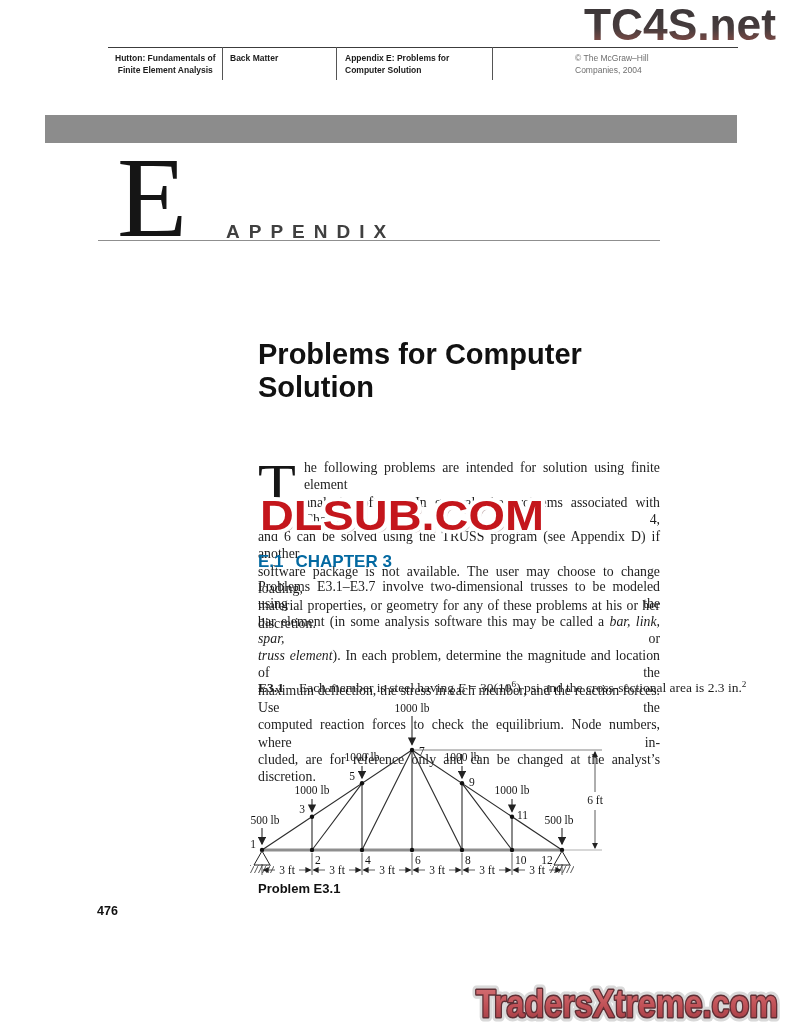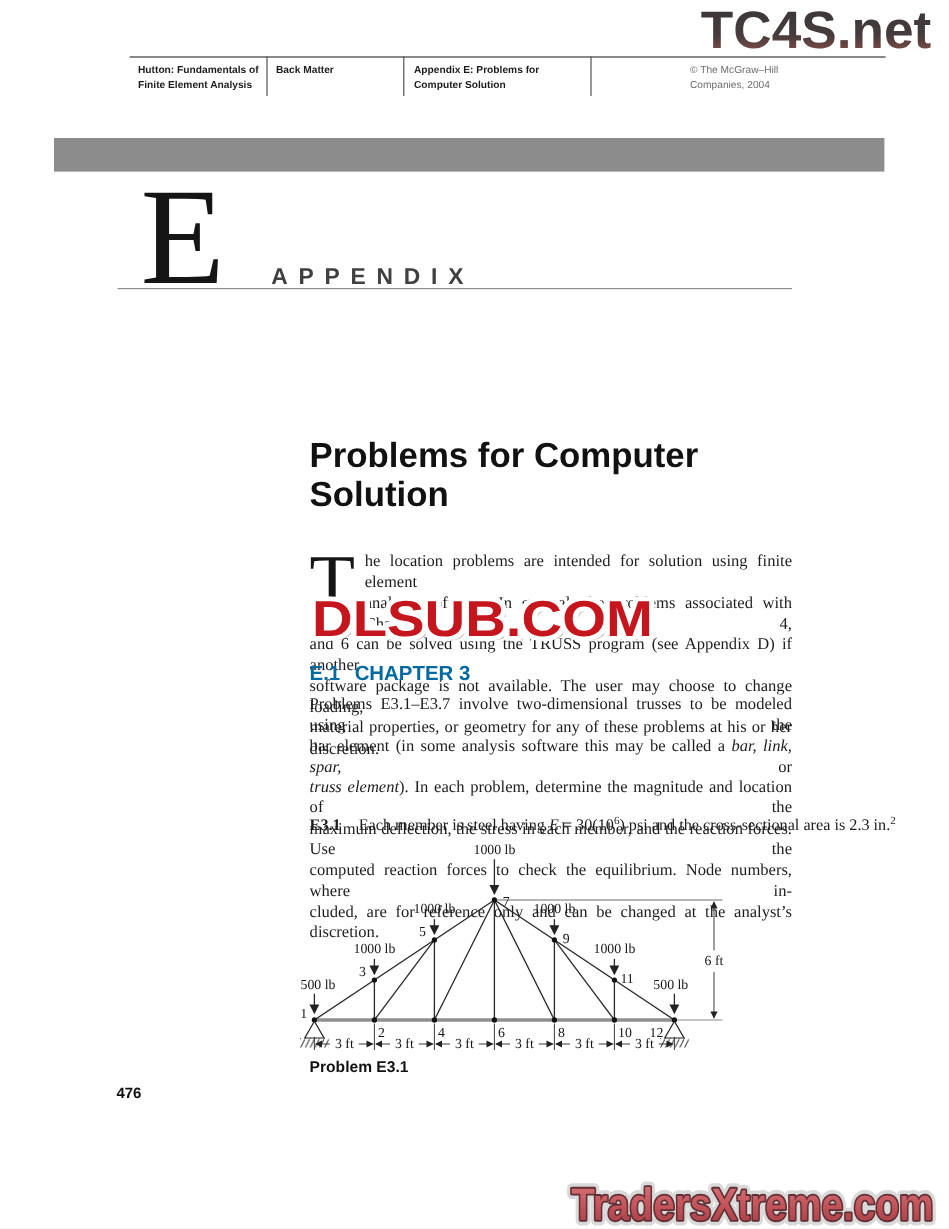--- a/index.html
+++ b/index.html
@@ -16,21 +16,21 @@
 
   .graybar{left:45px;top:115px;width:692px;height:28px;background:#8c8c8c;}
 
   
   .big-e{left:117px;top:156px;width:110px;height:86px;font-size:115px;line-height:84px;
          font-family:"Liberation Serif",serif;color:#151515;}
   .app-rule{left:98px;top:240px;width:562px;height:0;border-top:1.5px solid #8f8f8f;}
   .app-word{left:226px;top:221px;font-family:"Liberation Sans",sans-serif;font-size:19px;
             font-weight:bold;letter-spacing:9px;color:#404040;}
 
-  .title{left:258px;top:364px;width:420px;font-family:"Liberation Sans",sans-serif;
+  .title{left:258px;top:338px;width:420px;font-family:"Liberation Sans",sans-serif;
          font-size:29px;font-weight:bold;line-height:33px;color:#111;}
 
   
   .para{width:402px;font-size:13.8px;line-height:17.3px;text-align:justify;color:#1d1d1d;}
   .jline{text-align:justify;text-align-last:justify;}
   .dropcap{float:left;font-size:62px;line-height:50px;height:52px;padding:1px 8px 0 0;
            font-family:"Liberation Serif",serif;color:#151515;}
   .it{font-style:italic;}
   sup{font-size:0.68em;line-height:0;}
 
@@ -71,21 +71,21 @@
         <stop offset="100%" stop-color="#9a524a"></stop>
       </linearGradient>
     </defs>
     <text x="2" y="38" font-size="44" textLength="192" lengthAdjust="spacingAndGlyphs" fill="url(#tcg)">TC4S.net</text>
   </svg>
 
   <div class="abs hdr-topline"></div>
   <div class="abs hdr-sep" style="left:222px;"></div>
   <div class="abs hdr-sep" style="left:336px;"></div>
   <div class="abs hdr-sep" style="left:492px;"></div>
-  <div class="abs hdr-col" style="left:115px;">
+  <div class="abs hdr-col" style="left:115px;text-align:center;">
     <div>Hutton: Fundamentals of</div>
     <div>Finite Element Analysis</div>
   </div>
   <div class="abs hdr-col" style="left:230px;">
     <div>Back Matter</div>
   </div>
   <div class="abs hdr-col" style="left:345px;">
     <div>Appendix E: Problems for</div>
     <div>Computer Solution</div>
   </div>
@@ -97,21 +97,21 @@
   <div class="abs graybar"></div>
 
   <div class="abs big-e">E</div>
   <div class="abs app-rule"></div>
   <div class="abs app-word">APPENDIX</div>
 
   <div class="abs title">Problems for Computer Solution</div>
 
   <div class="abs para" style="left:258px;top:459px;">
     <span class="dropcap">T</span>
-    <div class="jline">he location problems are intended for solution using finite element</div>
+    <div class="jline">he following problems are intended for solution using finite element</div>
     <div class="jline">analysis software. In general, the problems associated with Chapters 3, 4,</div>
     <div class="jline">and 6 can be solved using the TRUSS program (see Appendix D) if another</div>
     <div class="jline">software package is not available. The user may choose to change loading,</div>
     <div class="jline">material properties, or geometry for any of these problems at his or her discretion.</div>
   </div>
 
   <div class="abs sec-head">
     <span>E.1</span><span class="gap"></span><span>CHAPTER 3</span>
   </div>
 

